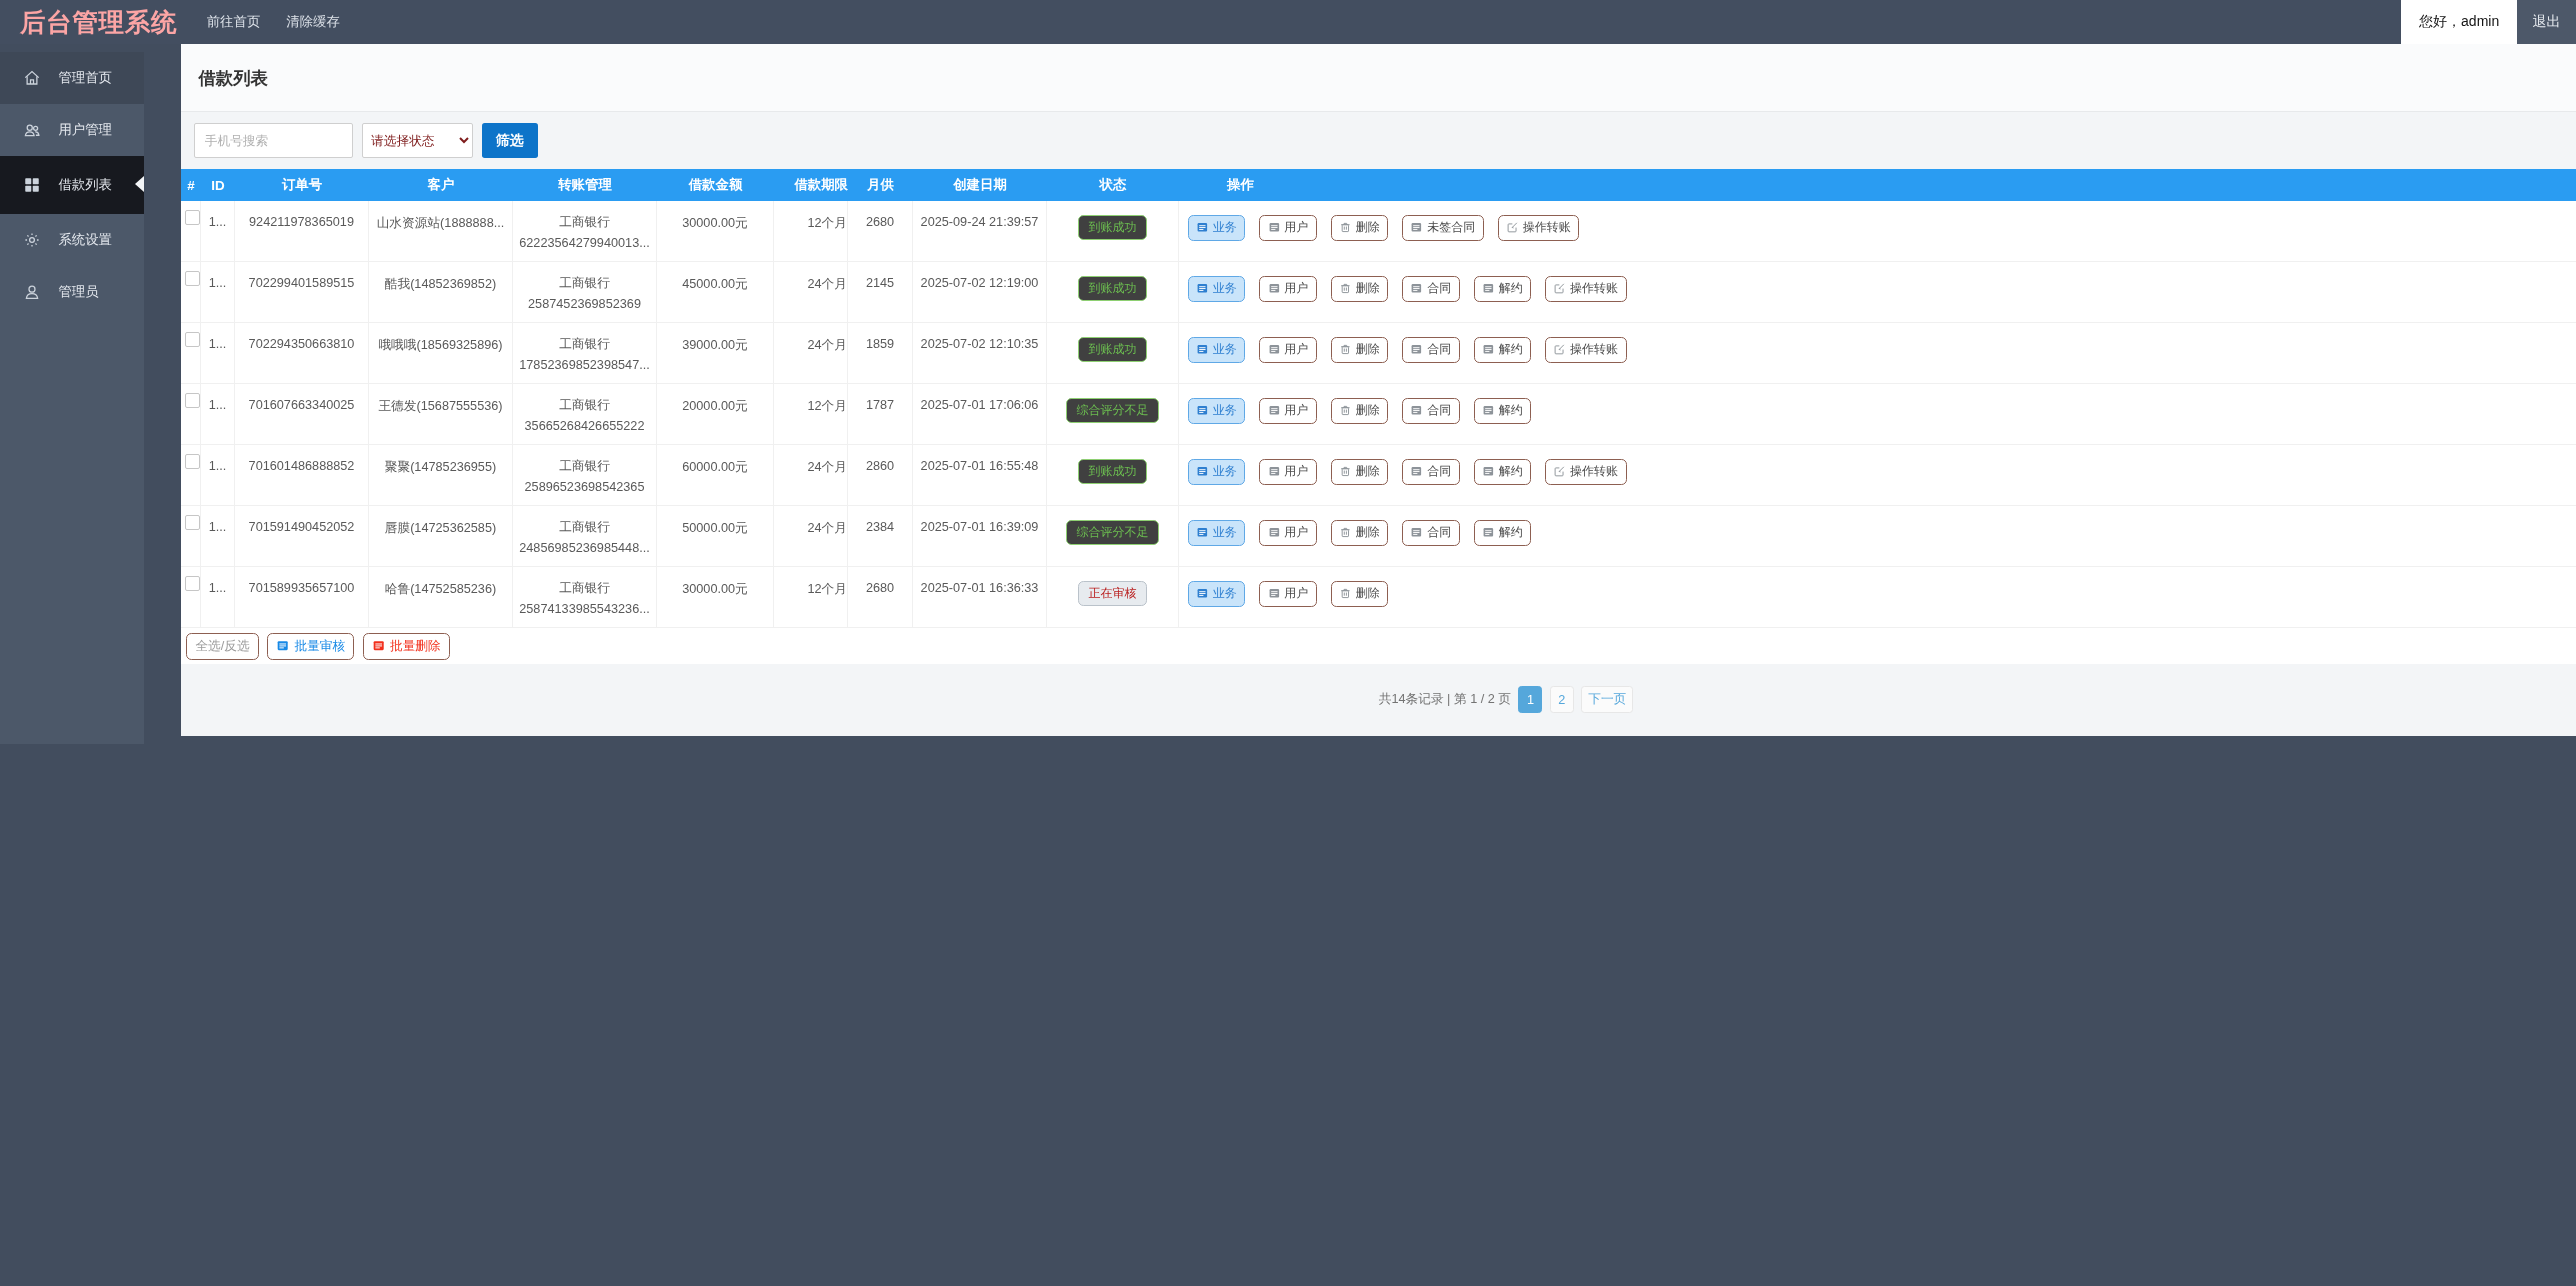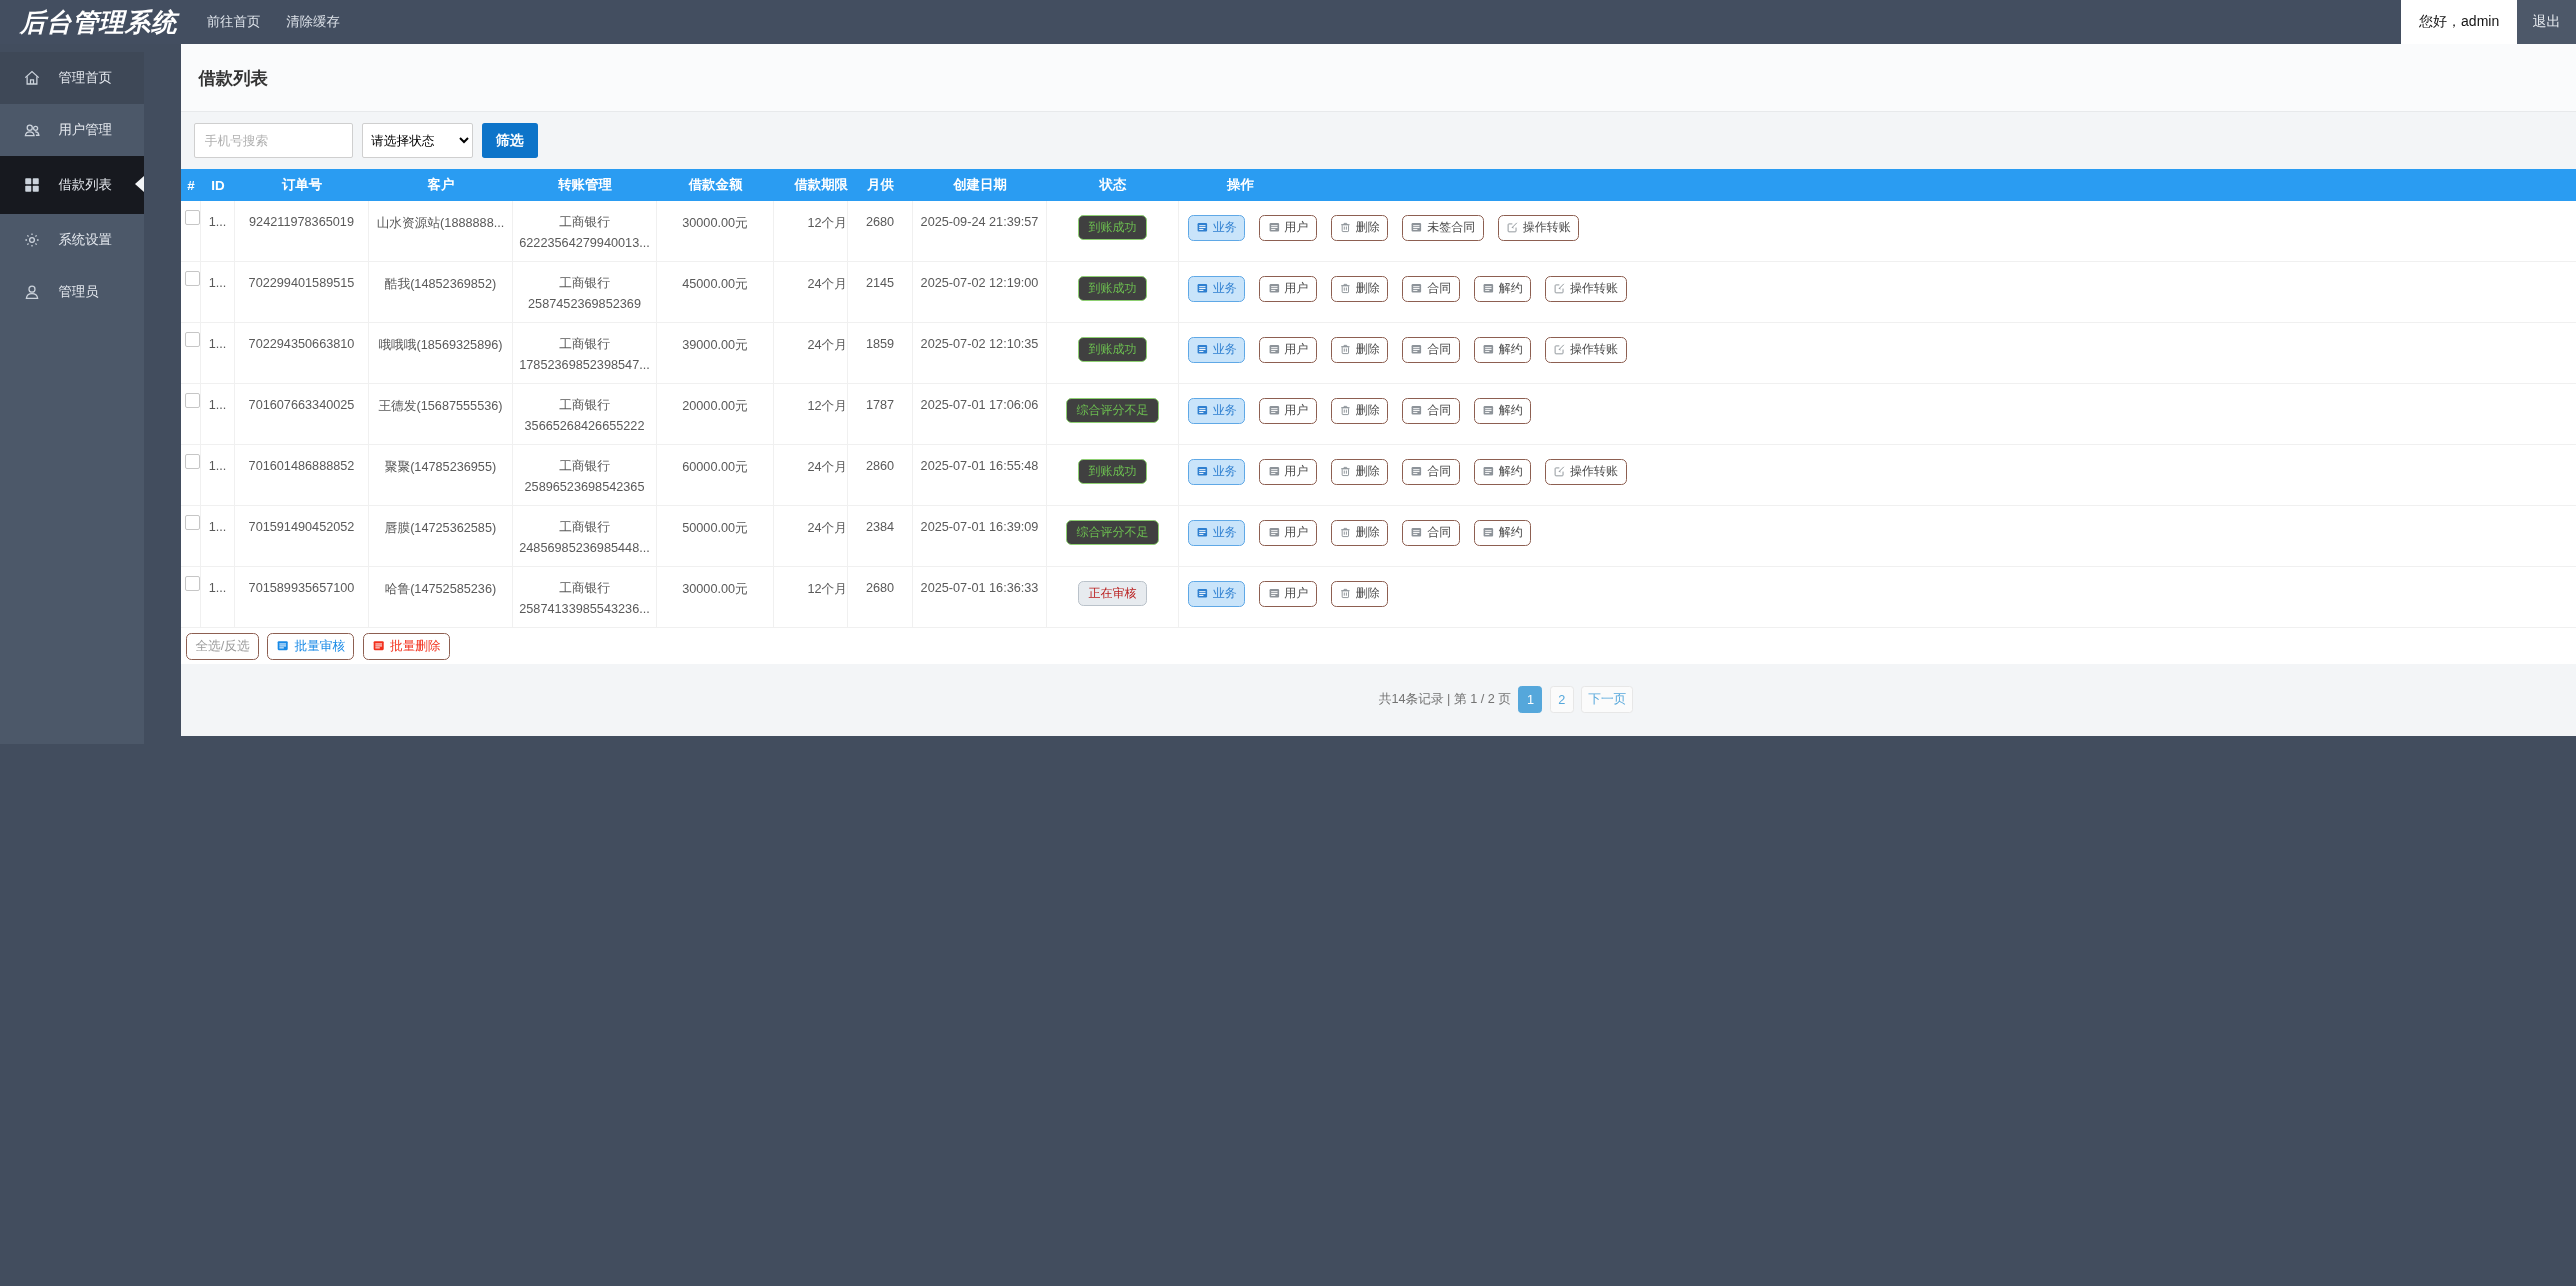--- a/index.html
+++ b/index.html
@@ -4,41 +4,41 @@
 <style>
   html,body{margin:0;padding:0;overflow:hidden;}
   body{
     width:2576px;height:1287px;position:relative;
     background:#424d5e;
     font-family:"Liberation Sans","DejaVu Sans",sans-serif;
     -webkit-font-smoothing:antialiased;
   }
   
   .navbar{position:absolute;left:0;top:0;width:2576px;height:44px;background:#434e60;display:flex;align-items:center;z-index:5;}
-  .brand{color:#ffffff;font-size:25.5px;font-weight:bold;margin-left:20px;white-space:nowrap;letter-spacing:0.7px;font-style:italic;}
+  .brand{color:#fca5a5;font-size:25.5px;font-weight:bold;margin-left:20px;white-space:nowrap;letter-spacing:0.7px;}
   .nav-menu{display:flex;gap:26px;margin-left:29.5px;}
   .nav-link{color:#dde2e9;font-size:13.4px;cursor:pointer;white-space:nowrap;}
   .nav-right{margin-left:auto;display:flex;height:44px;}
   .greeting{background:#ffffff;color:#141414;font-size:14px;display:flex;align-items:center;padding:0 18px;white-space:nowrap;}
   .logout{background:#4d5869;color:#e8ecf1;font-size:14px;display:flex;align-items:center;padding:0 15.4px;cursor:pointer;white-space:nowrap;}
   
   .sidebar{position:absolute;left:0;top:52px;width:144px;height:692px;background:#4c5869;}
   .side-item{height:52px;display:flex;align-items:center;padding-left:23px;gap:17.4px;color:#e4e8ee;font-size:13.4px;cursor:pointer;position:relative;white-space:nowrap;}
   .side-item svg{width:18px;height:18px;color:#ccd3dc;flex:0 0 auto;}
   .side-item.first{background:#3e4857;}
   .side-item.active{background:#17191f;height:58px;}
   .side-item.active::after{content:"";position:absolute;right:0;top:50%;margin-top:-8.7px;width:0;height:0;border-top:8.7px solid transparent;border-bottom:8.7px solid transparent;border-right:9.4px solid #f3f5f7;}
   
   .content{position:absolute;left:181px;top:44px;width:2395px;height:692px;background:#f3f5f7;}
   .page-header{height:67px;background:#fafbfc;border-bottom:0.7px solid #e7e9eb;display:flex;align-items:center;}
   .page-title{font-size:17.4px;font-weight:bold;color:#333;margin-left:17.4px;}
   .filter-bar{height:57px;display:flex;align-items:center;padding-left:13.4px;gap:8.7px;}
   .search-input{width:159px;height:35px;box-sizing:border-box;border:0.7px solid #cfcfcf;border-radius:2px;padding:0 9.4px;font-size:12.7px;color:#333;background:#fff;outline:none;font-family:inherit;}
   .search-input::placeholder{color:#b0b0b0;}
-  .status-select{width:111px;height:35px;box-sizing:border-box;border:0.7px solid #cfcfcf;border-radius:2px;background:#fff;font-size:12.7px;color:#000000;padding:0 4px;outline:none;font-family:inherit;}
+  .status-select{width:111px;height:35px;box-sizing:border-box;border:0.7px solid #cfcfcf;border-radius:2px;background:#fff;font-size:12.7px;color:#7f1d1d;padding:0 4px;outline:none;font-family:inherit;}
   .filter-btn{width:56px;height:35px;border:none;border-radius:2.7px;background:var(--primary-blue);color:#fff;font-size:14px;font-weight:bold;cursor:pointer;font-family:inherit;}
   
   .thead{height:32px;background:var(--header-blue);display:flex;align-items:center;}
   .th{color:#fff;font-size:13.4px;font-weight:bold;text-align:center;white-space:nowrap;box-sizing:border-box;}
   .tbody{background:#ffffff;}
   .tr{display:flex;min-height:61px;box-sizing:border-box;border-bottom:0.7px solid #f0f0f0;background:#fff;}
   .td{box-sizing:border-box;border-right:0.7px solid #f0f0f0;padding-top:14px;font-size:12.7px;color:#595959;text-align:center;white-space:nowrap;overflow:hidden;}
   .td:last-child{border-right:none;}
   .c-hash{width:20px;flex:0 0 auto;}
   .c-id{width:34px;flex:0 0 auto;}

